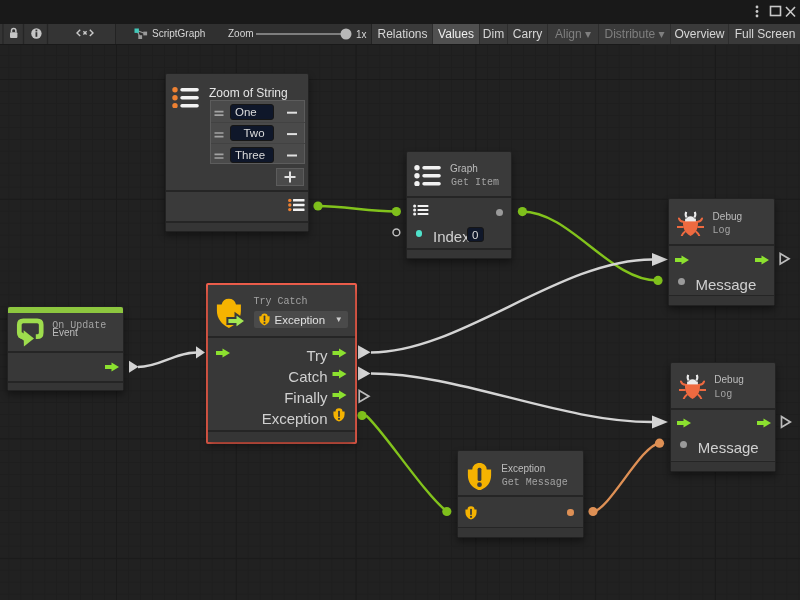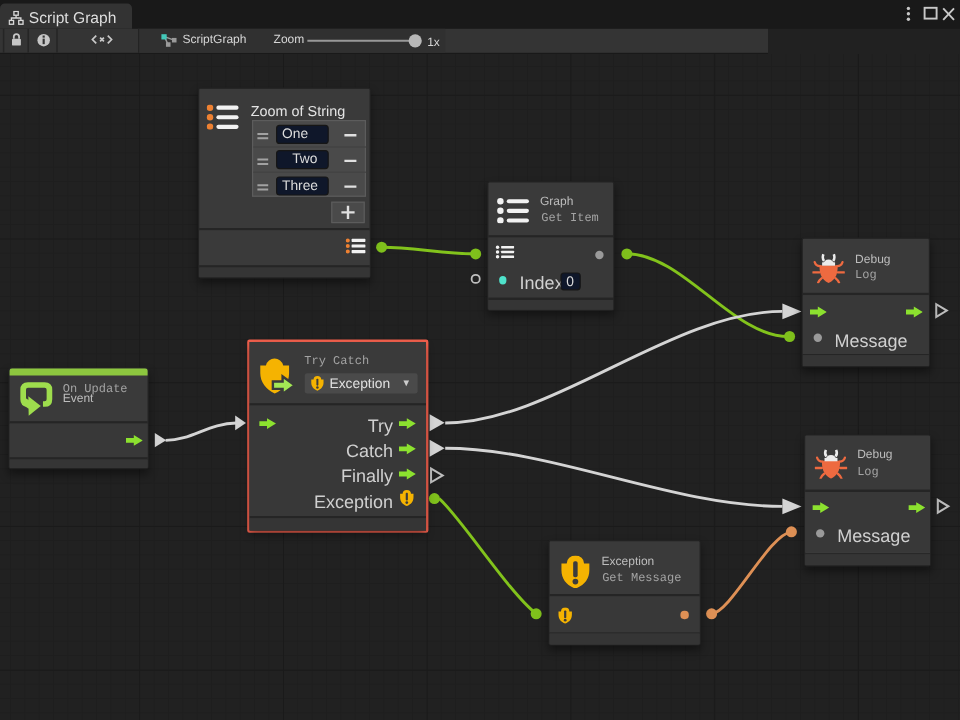--- a/index.html
+++ b/index.html
@@ -45,29 +45,20 @@
   .plabel { position:absolute; font-size:15px; color:#d0d0d0; }
   .dot { position:absolute; border-radius:50%; }
   .field { position:absolute; background:#0f172a; border:1px solid #161616; border-radius:3px;
     color:#dcdcdc; font-size:11.5px; text-align:center; }
 </style>
 </head>
 <body>
 <div id="page">
 
   <div id="titlebar">
-    <div id="tab">
-      <svg style="position:absolute;left:7px;top:6px" width="13" height="12" viewBox="0 0 13 12">
-        <rect x="4.6" y="0.5" width="3.6" height="3.2" fill="none" stroke="#d8d8d8" stroke-width="1.1"></rect>
-        <rect x="0.7" y="8" width="3.6" height="3.2" fill="none" stroke="#d8d8d8" stroke-width="1.1"></rect>
-        <rect x="8.6" y="8" width="3.6" height="3.2" fill="none" stroke="#d8d8d8" stroke-width="1.1"></rect>
-        <path d="M6.4,3.7 V6 M2.5,8 V6 H10.4 V8" fill="none" stroke="#d8d8d8" stroke-width="1.1"></path>
-      </svg>
-      <div class="ttext">Script Graph</div>
-    </div>
     <svg id="winbtns" width="60" height="24" viewBox="0 0 60 24" style="position:absolute;right:0;top:0">
       <circle cx="17" cy="7" r="1.4" fill="#c8c8c8"></circle>
       <circle cx="17" cy="11.5" r="1.4" fill="#c8c8c8"></circle>
       <circle cx="17" cy="16" r="1.4" fill="#c8c8c8"></circle>
       <rect x="30.5" y="6.5" width="10" height="9" fill="none" stroke="#c8c8c8" stroke-width="1.6"></rect>
       <path d="M46,7 L55,16.5 M55,7 L46,16.5" stroke="#c8c8c8" stroke-width="1.6"></path>
     </svg>
   </div>
 
   <div id="toolbar">
@@ -95,20 +86,30 @@
         <rect x="4.3" y="7.2" width="3.8" height="3.8" fill="#9a9a9a"></rect>
       </svg>
       <span style="position:absolute;left:36px;top:4px;font-size:10px;color:#d6d6d6">ScriptGraph</span>
       <span style="position:absolute;left:112px;top:4px;font-size:10px;color:#d6d6d6">Zoom</span>
       <svg width="115" height="20" viewBox="0 0 115 20" style="position:absolute;left:140px;top:0">
         <line x1="0" y1="10" x2="93" y2="10" stroke="#989898" stroke-width="1.6"></line>
         <circle cx="90" cy="10" r="5.5" fill="#b8b8b8"></circle>
         <text x="100" y="14" fill="#d6d6d6" font-size="10" font-family="Liberation Sans">1x</text>
       </svg>
     </div>
+    <div class="tsec3">
+      <div class="tbtn" style="left:1px;width:60px">Relations</div>
+      <div class="tbtn on" style="left:61px;width:47px">Values</div>
+      <div class="tbtn" style="left:108px;width:28px">Dim</div>
+      <div class="tbtn" style="left:136px;width:40px">Carry</div>
+      <div class="tbtn dis" style="left:176px;width:51px">Align ▾</div>
+      <div class="tbtn dis" style="left:227px;width:72px">Distribute ▾</div>
+      <div class="tbtn" style="left:299px;width:58px">Overview</div>
+      <div class="tbtn" style="left:357px;width:72px;border-right:none">Full Screen</div>
+    </div>
   </div>
 
   <div id="graph">
     <svg id="wires" viewBox="0 0 800 555">
 
       <path d="M318,161 C345,161 368,166.5 396,166.5" fill="none" stroke="#82c31c" stroke-width="2.4"></path>
       <path d="M522,166.5 C570,166.5 610,236 658,235.5" fill="none" stroke="#82c31c" stroke-width="2.4"></path>
       <path d="M138,322 C160,322 174,307.5 197,307.5" fill="none" stroke="#d4d4d4" stroke-width="2.4"></path>
       <path d="M371,307.5 C460,307.5 560,214.5 652,214.5" fill="none" stroke="#d4d4d4" stroke-width="2.4"></path>
       <path d="M371,328.5 C460,328.5 560,377 652,377" fill="none" stroke="#d4d4d4" stroke-width="2.4"></path>

